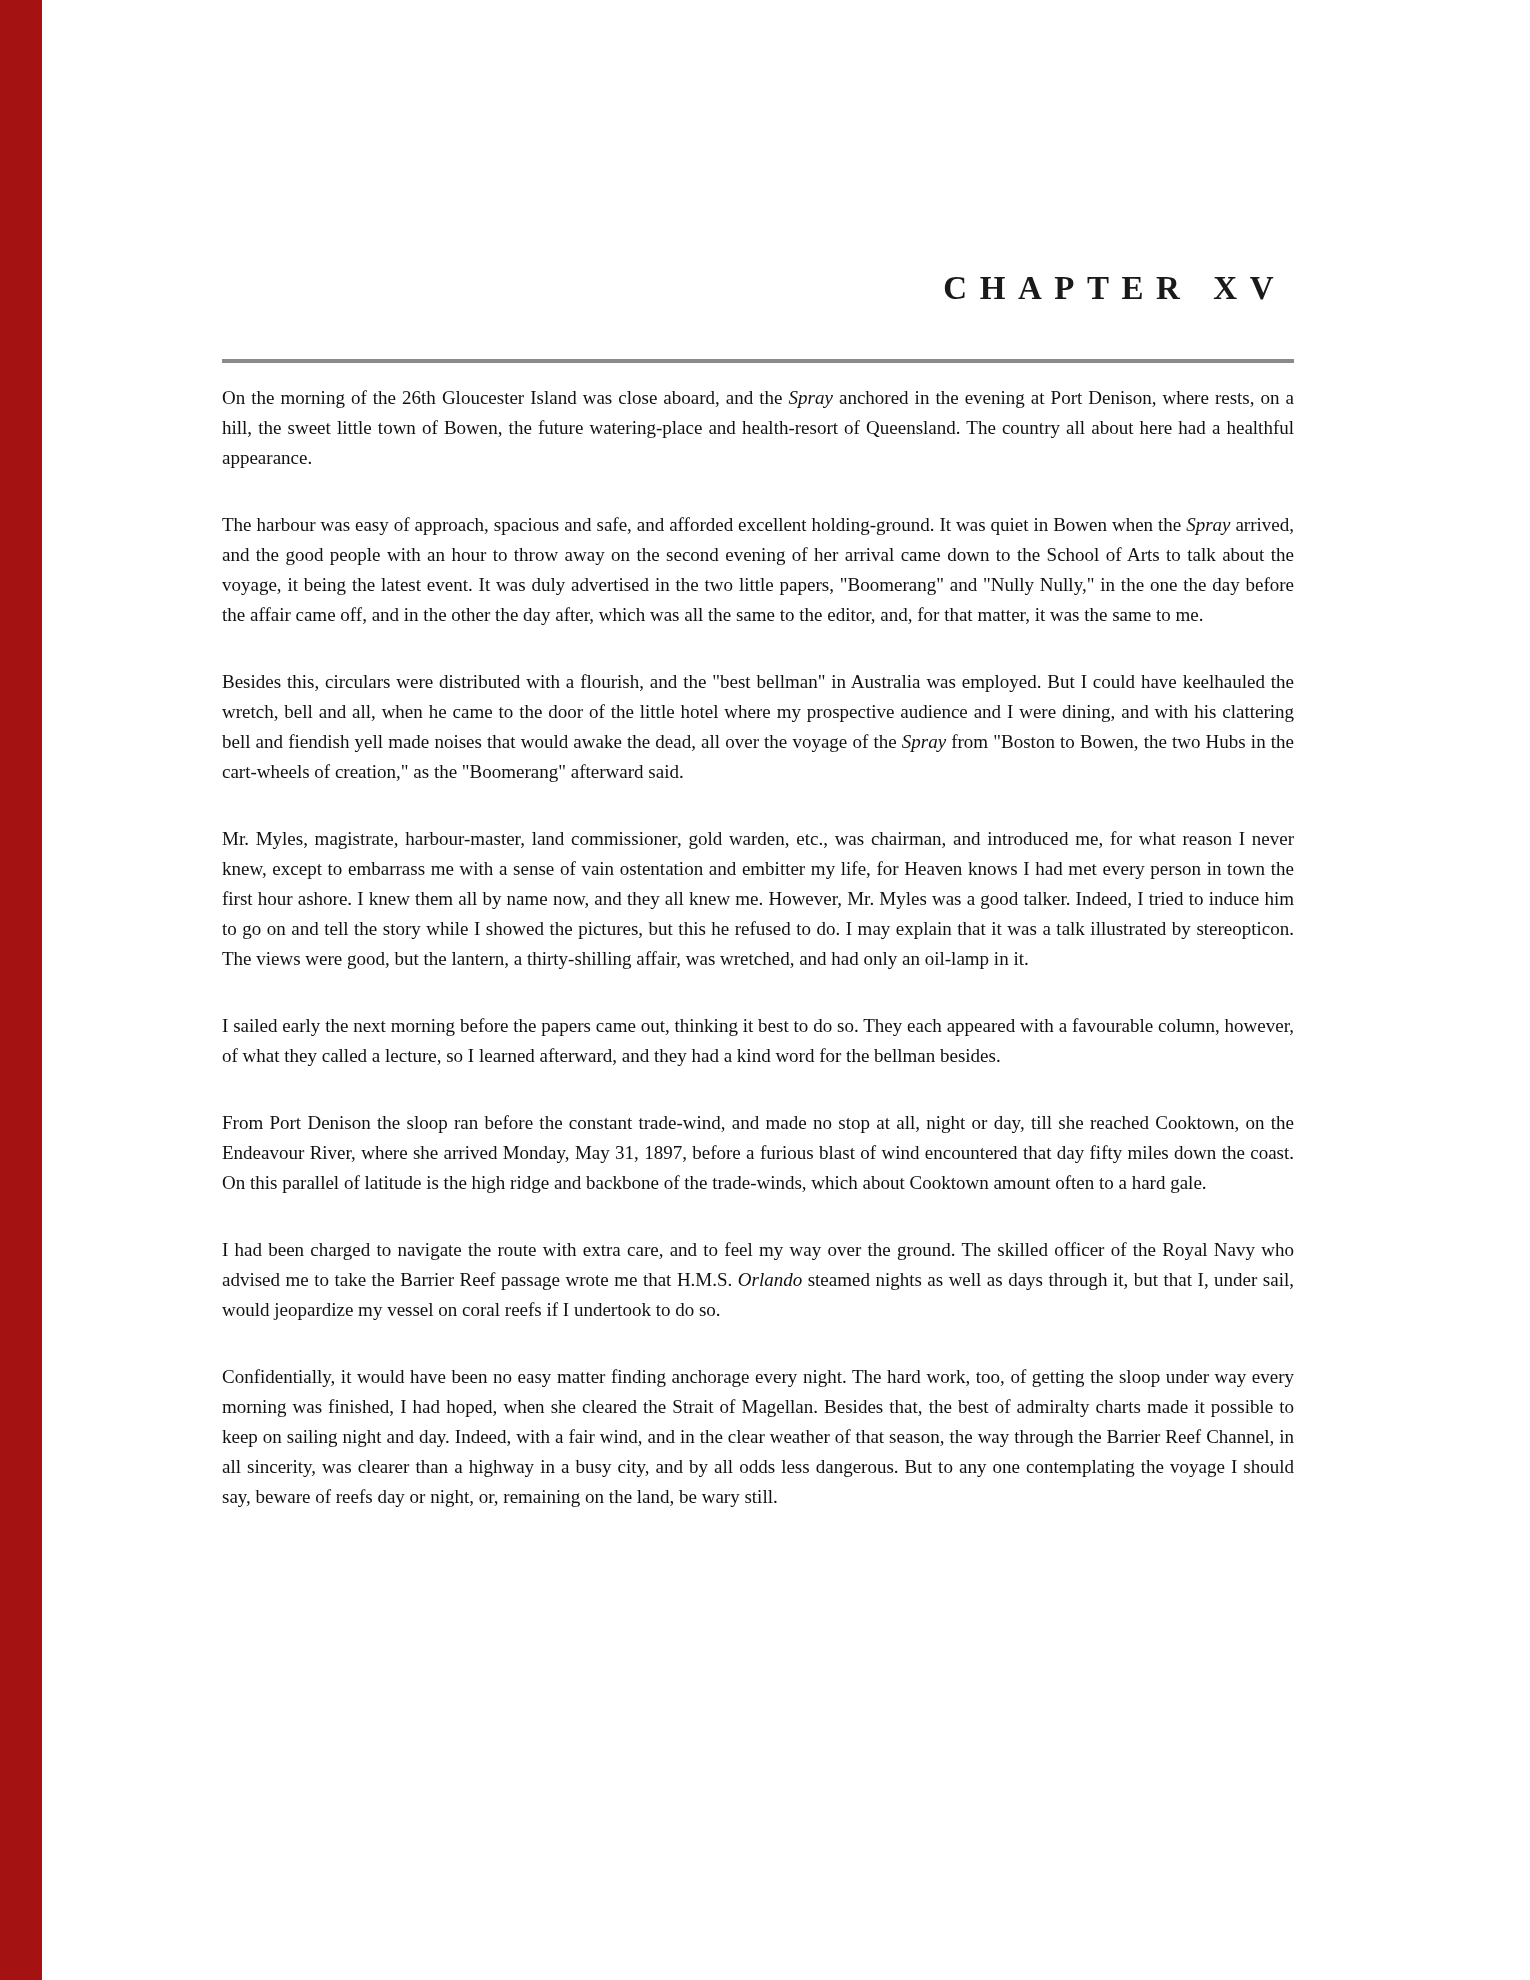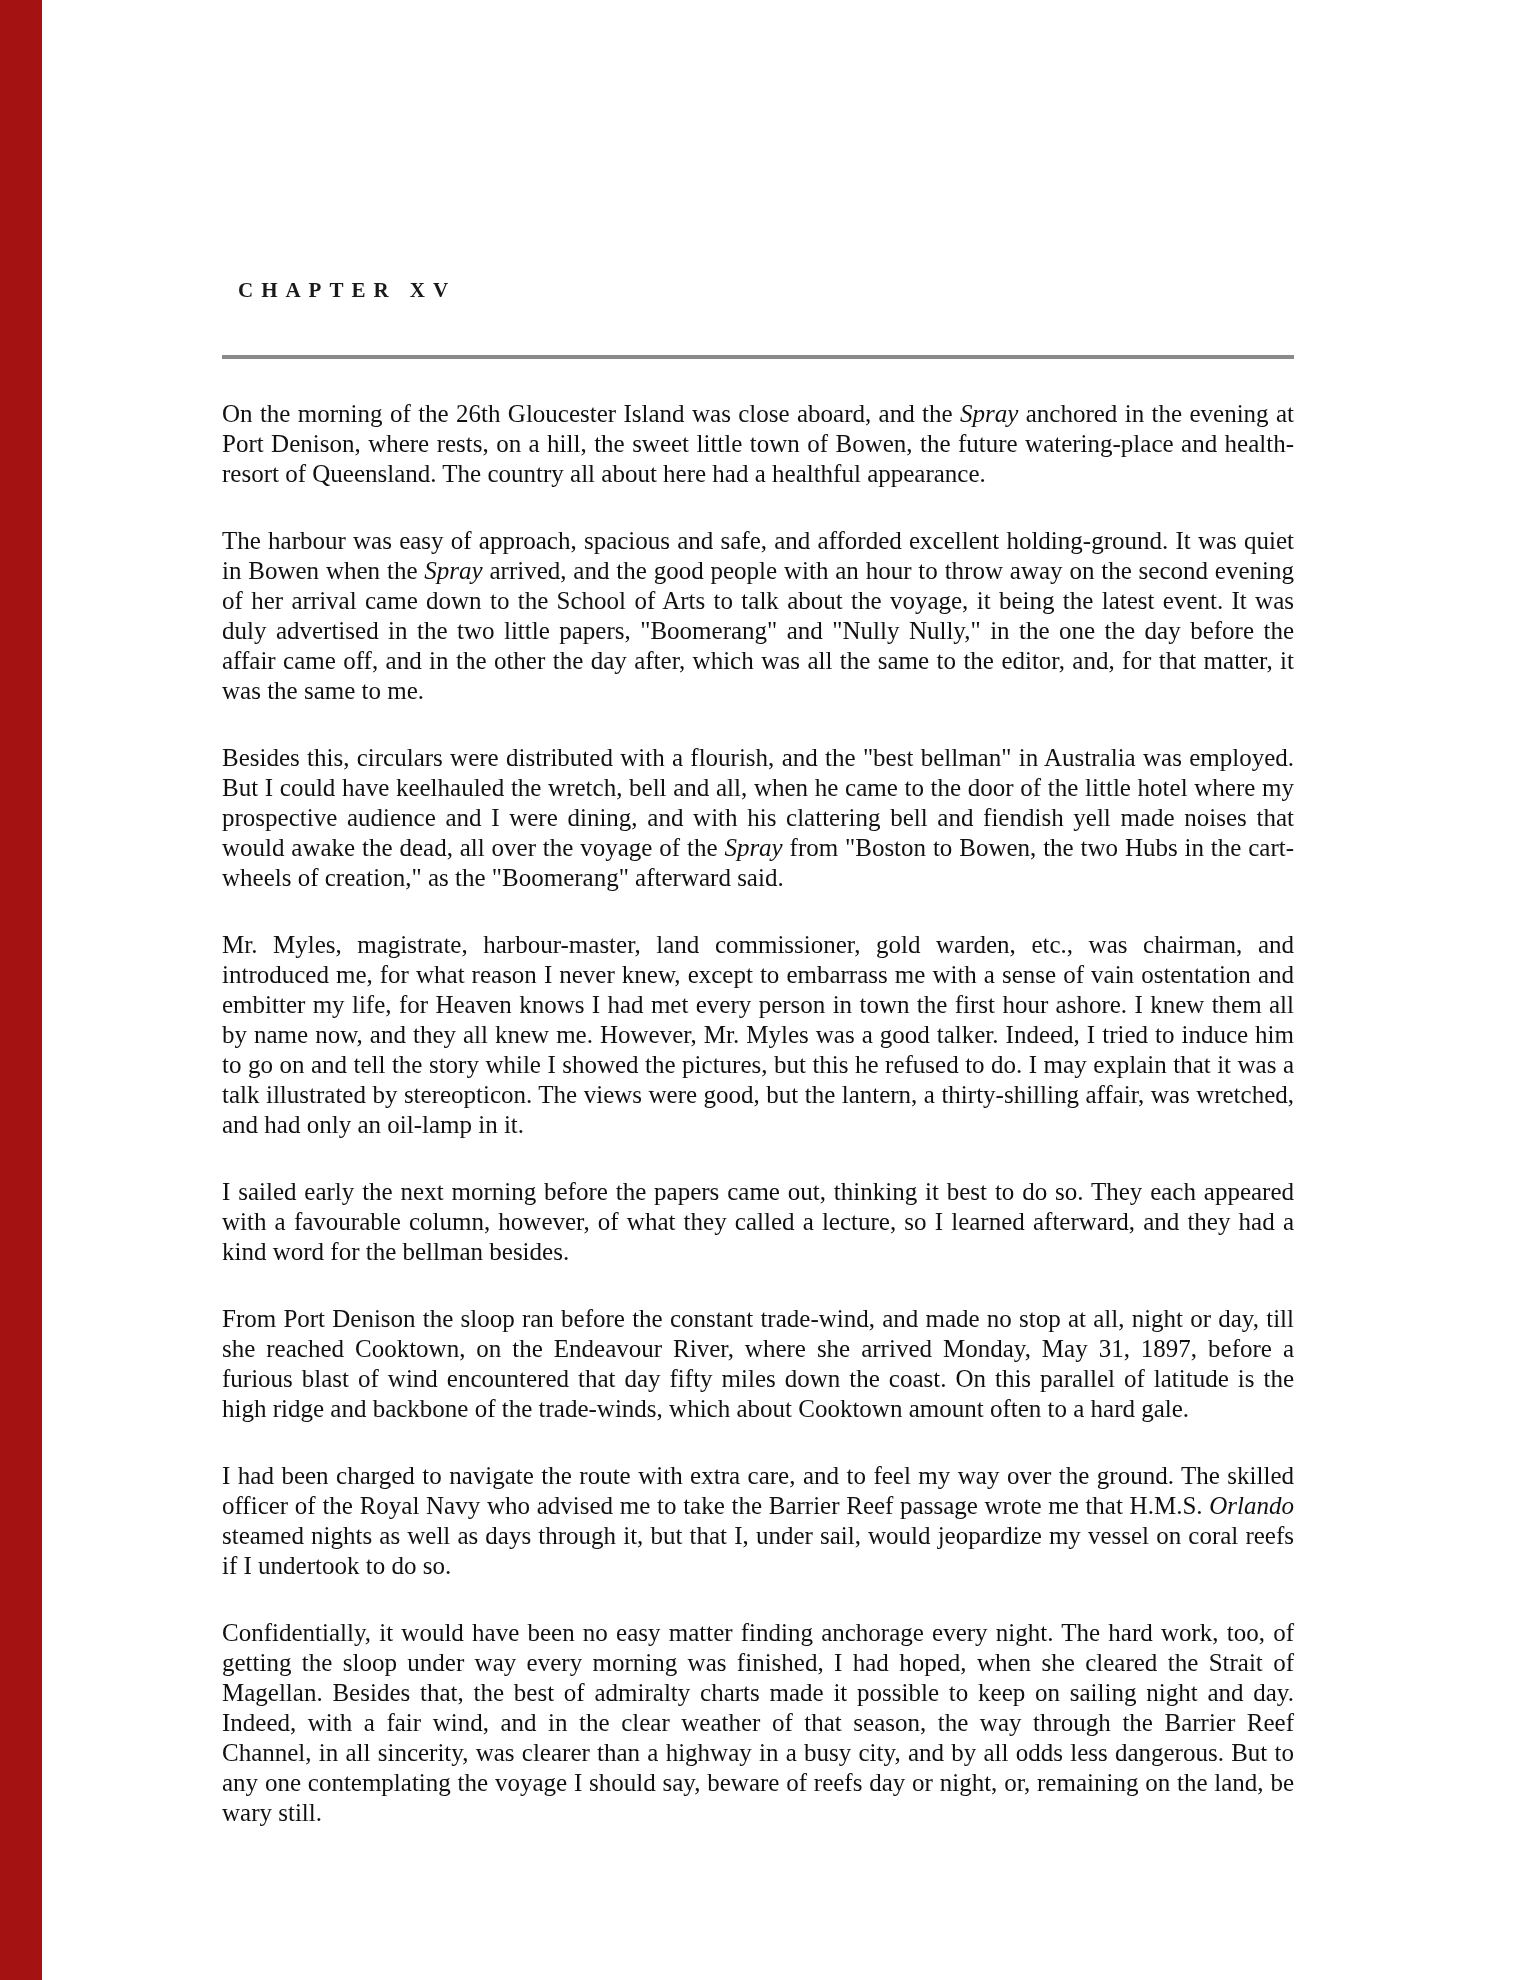--- a/index.html
+++ b/index.html
@@ -23,39 +23,39 @@
     height: 1980px;
     background: #a51212;
   }
   .page-content {
     position: absolute;
     left: 222px;
     top: 0;
     width: 1072px;
   }
   .chapter-title {
-    margin: 16px;
+    margin: 8px;
     padding-top: 262px;
-    text-align: left;
-    font-size: 21px;
+    text-align: right;
+    font-size: 33px;
     font-weight: bold;
     letter-spacing: 0.38em;
     color: #1a1a1a;
   }
   .divider {
     margin-top: 52px;
     margin-bottom: 0;
     height: 4px;
     width: 100%;
     background: #8a8a8a;
     border: none;
   }
   .page-body {
-    margin-top: 40px;
-    font-size: 25px;
+    margin-top: 20px;
+    font-size: 19px;
     line-height: 30px;
   }
   .para {
     margin: 0 0 37px 0;
     text-align: justify;
   }
   .para em {
     font-style: italic;
   }
 </style>

